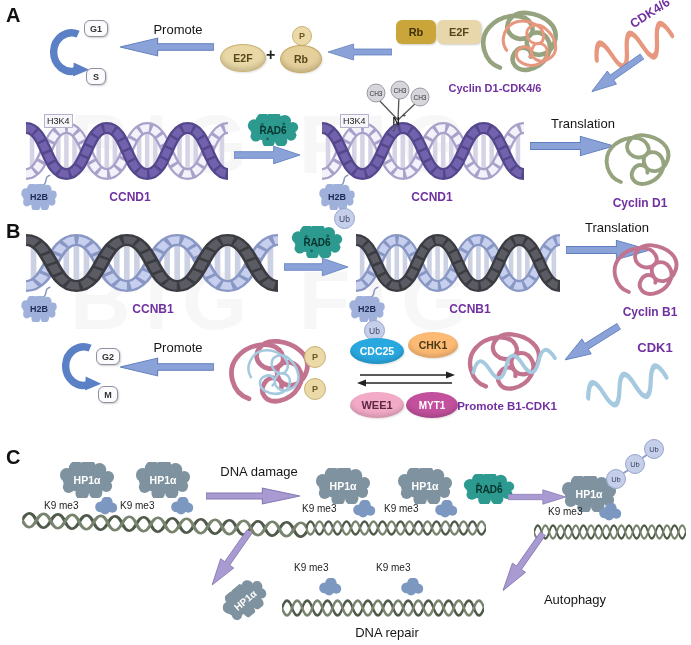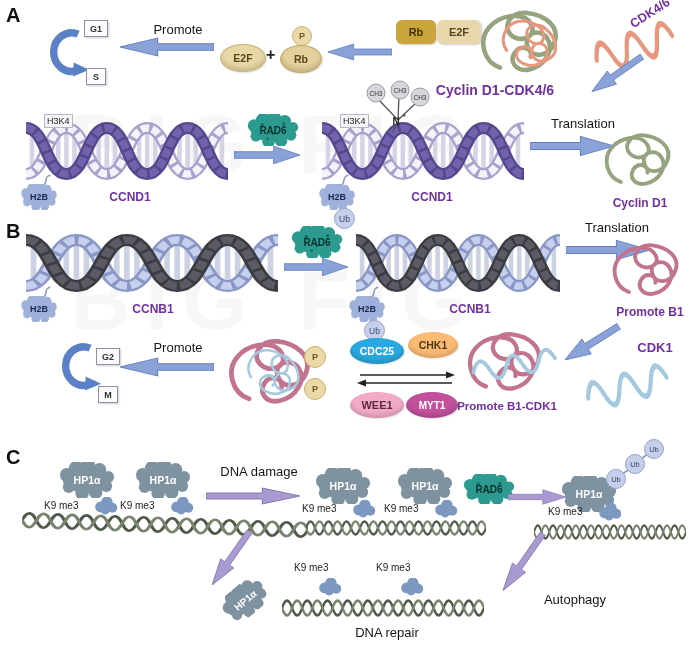--- a/index.html
+++ b/index.html
@@ -4,21 +4,21 @@
 <style>
   html,body{margin:0;padding:0;background:#fff;}
   .canvas{position:relative;width:691px;height:645px;background:#ffffff;overflow:hidden;
           font-family:"Liberation Sans", sans-serif;}
   .a{position:absolute;}
   .panel-label{font-size:20px;font-weight:bold;color:#111;}
   .lbl-purple{color:#7030a0;font-weight:bold;font-size:12px;text-align:center;}
   .lbl-black{color:#161616;font-size:13px;text-align:center;}
   .ell{border-radius:50%;display:flex;align-items:center;justify-content:center;font-weight:bold;
        box-shadow:inset 0 -3px 4px rgba(0,0,0,.14), 1px 1px 2px rgba(0,0,0,.12);}
-  .sq{border:1px solid #8f8fa0;background:#fbfbfd;border-radius:0;display:flex;align-items:center;
+  .sq{border:1px solid #8f8fa0;background:#fbfbfd;border-radius:6px;display:flex;align-items:center;
       justify-content:center;font-size:9px;font-weight:bold;color:#333;box-shadow:1px 1px 2px rgba(0,0,0,.2);}
   .circ{border-radius:50%;display:flex;align-items:center;justify-content:center;}
   .p-circ{background:#ecd9a8;border:1px solid #c9b273;font-size:9px;font-weight:bold;color:#6a5a22;}
   .ub-circ{background:#c5cfe9;border:1px solid #97a5cd;font-size:8.5px;color:#3c4668;}
   .tag{background:#f7f7fb;border:1px solid #b6b3cc;font-size:9px;color:#222;padding:0 2px;line-height:12px;}
   .shape-lbl{position:absolute;left:0;top:0;right:0;bottom:0;display:flex;align-items:center;
              justify-content:center;font-weight:bold;}
   .box-rb{border-radius:6px;display:flex;align-items:center;justify-content:center;font-weight:bold;
           box-shadow:1px 1px 2px rgba(0,0,0,.2);}
   .wm{font-size:84px;font-weight:bold;letter-spacing:14px;color:rgba(90,90,100,0.05);white-space:nowrap;}
@@ -105,21 +105,21 @@
 
   <div class="a box-rb" style="left:396px;top:20px;width:40px;height:24px;background:#c9a53a;font-size:11px;color:#403208">Rb</div>
   <div class="a box-rb" style="left:437px;top:20px;width:44px;height:24px;background:#e7d7ab;font-size:11px;color:#55461c">E2F</div>
 
   <svg class="a" style="left:470px;top:2px;width:100px;height:82px" viewBox="0 0 100 90">
       <use href="#scrib" stroke="#96a37f" stroke-width="5"></use>
     </svg>
   <svg class="a" style="left:492px;top:14px;width:74px;height:60px;transform:rotate(35deg)" viewBox="0 0 100 90">
       <use href="#scrib" stroke="#e8977f" stroke-width="4.5"></use>
     </svg>
-  <div class="a lbl-purple" style="left:435px;top:82px;width:120px;font-size:14px">Cyclin D1-CDK4/6</div>
+  <div class="a lbl-purple" style="left:435px;top:82px;width:120px;font-size:11px">Cyclin D1-CDK4/6</div>
 
   <svg class="a" style="left:592px;top:22px;width:88px;height:50px;transform:rotate(-18deg)" viewBox="0 0 100 36" preserveAspectRatio="none">
       <use href="#wave" stroke="#e8977f" stroke-width="4.5"></use>
     </svg>
   <div class="a lbl-purple" style="left:614px;top:6px;width:72px;transform:rotate(-33deg);font-size:12.5px">CDK4/6</div>
   <svg class="a" style="left:586px;top:64px;width:62px;height:20px;transform:rotate(145deg)" viewBox="0 0 100 30" preserveAspectRatio="none">
       <use href="#barrow" fill="#8aa2d8" stroke="#5f7fbe" stroke-width="1.2"></use>
     </svg>
 
   <svg class="a" style="left:26px;top:116px;width:202px;height:70px;--s1:#7262ae;--s1d:#55478c;--s2:#f3f1fa;--s2d:#a9a1ca;--rung:#d6d3e6" viewBox="0 0 200 70" preserveAspectRatio="none">
@@ -237,21 +237,21 @@
   <div class="a circ ub-circ" style="left:364px;top:320px;width:19px;height:19px">Ub</div>
   <div class="a lbl-purple" style="left:425px;top:302px;width:90px;">CCNB1</div>
 
   <div class="a lbl-black" style="left:572px;top:220px;width:90px;">Translation</div>
   <svg class="a" style="left:566px;top:238px;width:84px;height:24px" viewBox="0 0 100 30" preserveAspectRatio="none">
       <use href="#barrow" fill="#8aa2d8" stroke="#5f7fbe" stroke-width="1.2"></use>
     </svg>
   <svg class="a" style="left:604px;top:236px;width:84px;height:70px" viewBox="0 0 100 90">
       <use href="#scrib" stroke="#c2738f" stroke-width="5"></use>
     </svg>
-  <div class="a lbl-purple" style="left:608px;top:305px;width:84px;">Promote B1</div>
+  <div class="a lbl-purple" style="left:608px;top:305px;width:84px;">Cyclin B1</div>
 
   <svg class="a" style="left:56px;top:338px;width:46px;height:56px" viewBox="0 0 62 66">
       <use href="#cyc"></use>
     </svg>
   <div class="a sq" style="left:96px;top:348px;width:22px;height:15px">G2</div>
   <div class="a sq" style="left:98px;top:386px;width:18px;height:15px">M</div>
 
   <div class="a lbl-black" style="left:134px;top:340px;width:88px;">Promote</div>
   <svg class="a" style="left:120px;top:356px;width:94px;height:22px;transform:rotate(180deg)" viewBox="0 0 100 30" preserveAspectRatio="none">
       <use href="#barrow" fill="#8aa2d8" stroke="#5f7fbe" stroke-width="1.2"></use>

